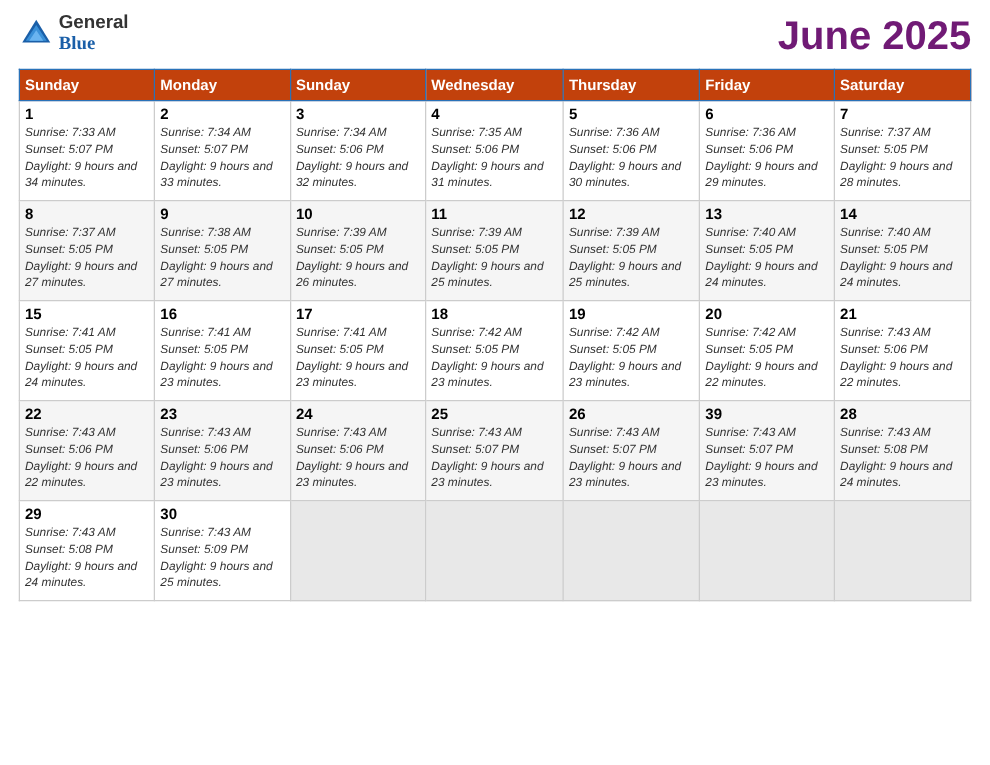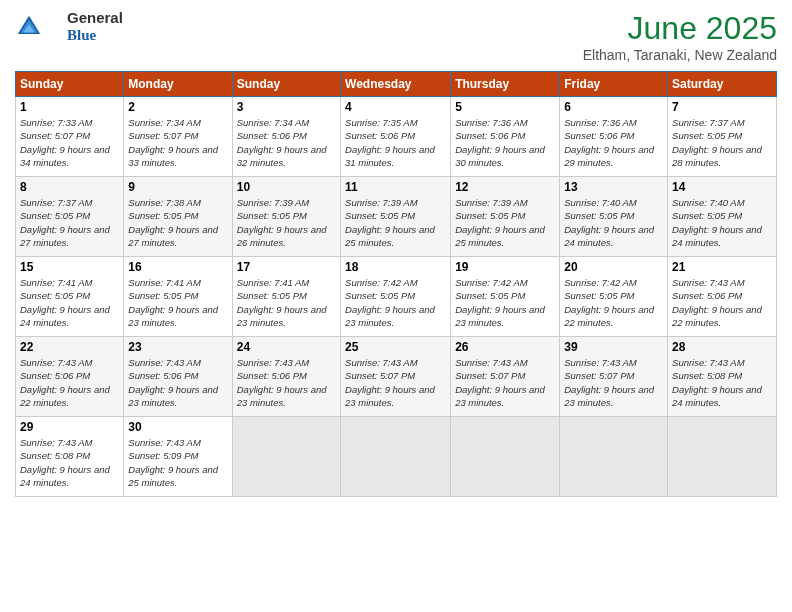--- a/index.html
+++ b/index.html
@@ -21,21 +21,20 @@
       margin-bottom: 8px;
     }
     .logo {
       display: flex;
       align-items: center;
     }
     .logo-text {
       display: flex;
       flex-direction: column;
       line-height: 1.1;
-      margin-left: 20px;
     }
     .logo-general {
       font-size: 15px;
       font-weight: bold;
       color: #333;
     }
     .logo-blue {
       font-size: 15px;
       font-weight: bold;
       color: #1a5fa8;
@@ -44,22 +43,22 @@
     .logo-icon {
       width: 28px;
       height: 28px;
       margin-right: 4px;
     }
     .title-block {
       text-align: right;
     }
     .month-title {
       font-size: 32px;
-      font-weight: normal;
-      color: #15803d;
+      font-weight: bold;
+      color: #701a75;
     }
     .location {
       font-size: 14px;
       color: #555;
     }
     .calendar {
       width: 100%;
       border-collapse: collapse;
       font-size: 10.5px;
     }
@@ -110,21 +109,20 @@
         <polygon points="20,10 32,28 8,28" fill="#3a90d8"></polygon>
         <polygon points="20,16 28,28 12,28" fill="#6ab4f0"></polygon>
       </svg>
       <div class="logo-text">
         <span class="logo-general">General</span>
         <span class="logo-blue">Blue</span>
       </div>
     </div>
     <div class="title-block">
       <div class="month-title">June 2025</div>
-      <div class="location">Eltham, Taranaki, New Zealand</div>
     </div>
   </div>
 
   <table class="calendar">
     <thead>
       <tr>
         <th>Sunday</th>
         <th>Monday</th>
         <th>Sunday</th>
         <th>Wednesday</th>

